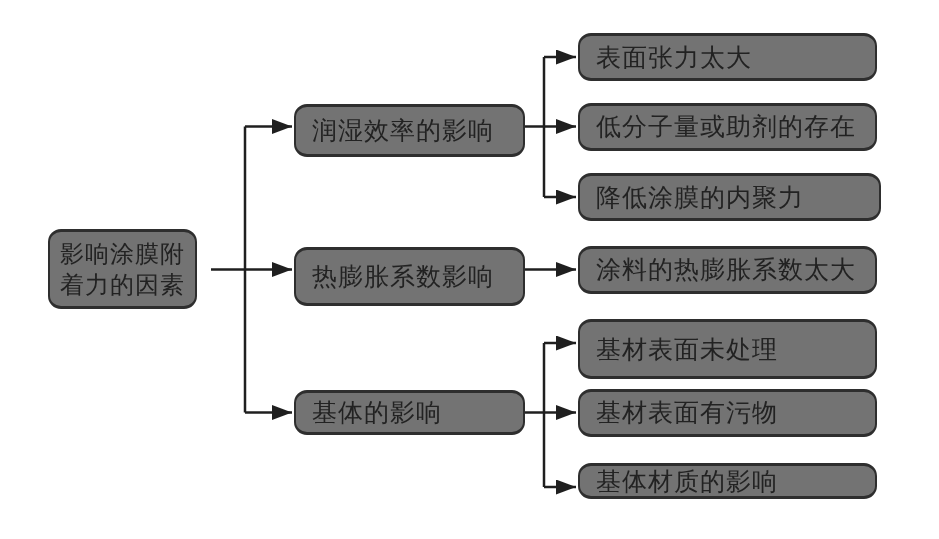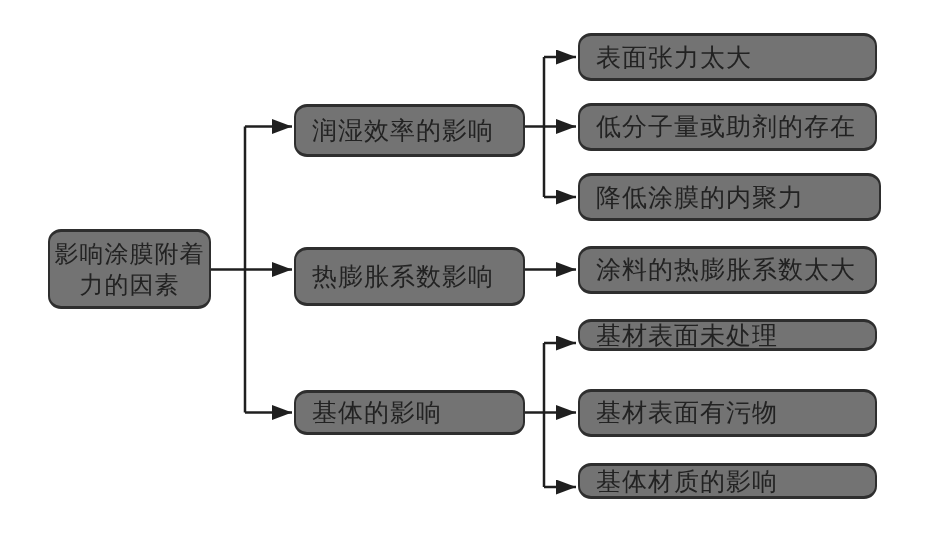--- a/index.html
+++ b/index.html
@@ -43,29 +43,29 @@
     padding-left: 16px;
     padding-right: 6px;
   }
   .node.center-text {
     justify-content: center;
     text-align: center;
     padding: 2px 2px;
     font-size: 24px;
   }
   
-  .root-box   { left: 48px;  top: 229px;   width: 163px; height: 80px; }
+  .root-box   { left: 48px;  top: 229px;   width: 149px; height: 80px; }
   .m1         { left: 294px; top: 104px;   width: 231px; height: 53px; }
   .m2         { left: 294px; top: 247px;   width: 231px; height: 59px; }
   .m3         { left: 294px; top: 390px;   width: 231px; height: 45px; }
   .l1         { left: 578px; top: 33px;    width: 299px; height: 48px; }
   .l2         { left: 578px; top: 102.5px; width: 299px; height: 48px; }
   .l3         { left: 578px; top: 173px;   width: 303px; height: 48px; }
   .l4         { left: 578px; top: 245.5px; width: 299px; height: 48px; }
-  .l5         { left: 578px; top: 319px;   width: 299px; height: 32px; }
+  .l5         { left: 578px; top: 319px;   width: 299px; height: 60px; }
   .l6         { left: 578px; top: 388.5px; width: 299px; height: 48px; }
   .l7         { left: 578px; top: 463px;   width: 299px; height: 36px; }
 </style>
 </head>
 <body>
 
 <div class="canvas">
 
   <svg class="connector-layer" width="939" height="539" viewBox="0 0 939 539" fill="none" stroke="#1f1f1f" stroke-width="2.5">
     <defs>

